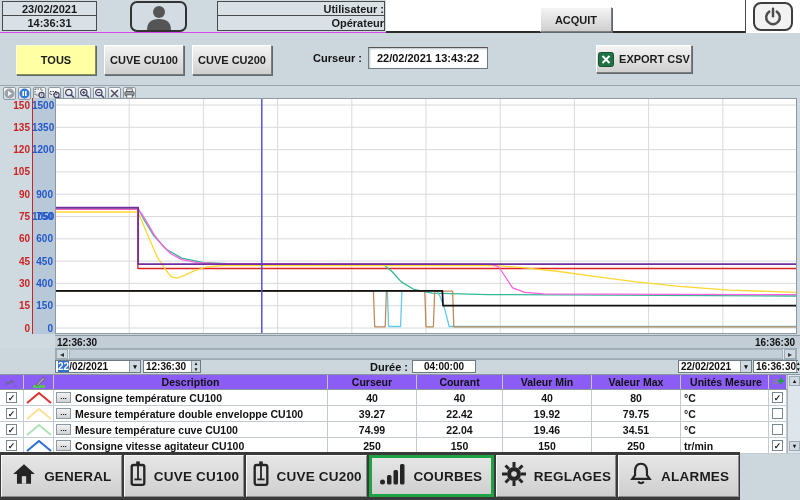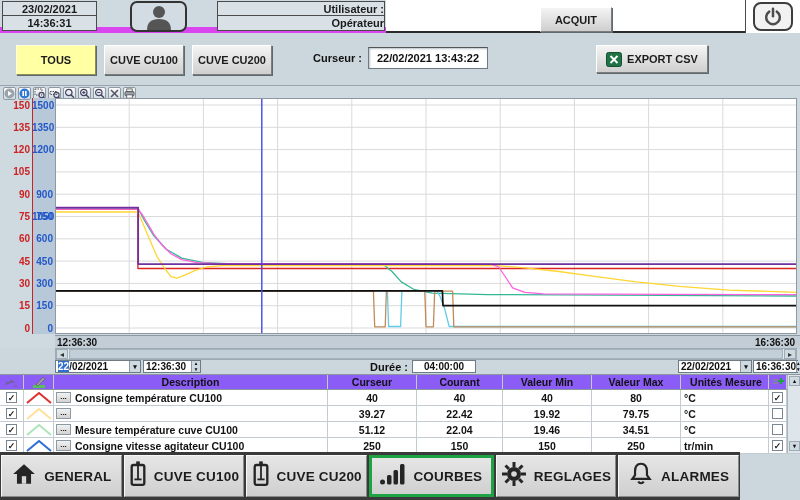--- a/index.html
+++ b/index.html
@@ -1,21 +1,21 @@
 <!DOCTYPE html>
 <html><head>
 <meta charset="utf-8">
 <style>
   * { margin:0; padding:0; box-sizing:border-box; }
   html,body { width:800px; height:500px; }
   body { font-family:"Liberation Sans", sans-serif; }
   .screen { position:relative; width:800px; height:500px; background:#ccd6dd; overflow:hidden; }
 
   
-  .topbar { position:absolute; left:0; top:0; width:800px; height:33px; background:#cfd9e0; border-bottom:6px solid #d946ef; }
+  .topbar { position:absolute; left:0; top:0; width:800px; height:33px; background:#cfd9e0; border-bottom:1px solid #d946ef; }
   .white-strip { position:absolute; left:386px; top:0; width:414px; height:33px; background:#ffffff; border-bottom:2px solid #2b2b2b; }
   .dt-box { position:absolute; left:2px; top:1px; width:95px; height:30px; border:1px solid #4a4a4a; background:#d9e1e7; font-size:11px; font-weight:bold; color:#1a1a1a; text-align:center; }
   .dt-box .cell { height:14px; line-height:14px; }
   .dt-box .cell:first-child { border-bottom:1px solid #4a4a4a; }
   .avatar-box { position:absolute; left:130px; top:1px; width:57px; height:31px; border:2px solid #333; border-radius:7px; background:#d3dce2; display:flex; align-items:center; justify-content:center; }
   .user-box { position:absolute; left:217px; top:1px; width:168px; height:30px; border:1px solid #4a4a4a; background:#d9e1e7; font-size:11px; font-weight:bold; color:#1a1a1a; text-align:center; }
   .user-box .cell { height:14px; line-height:14px;text-align:right; }
   .user-box .cell:first-child { border-bottom:1px solid #4a4a4a; }
   .btn { background:linear-gradient(#f4f4f4,#cfcfcf); border:1px solid #7d7d7d; border-top-color:#ffffff; border-left-color:#ffffff; box-shadow:1px 1px 0 #5e6a72; font-family:"Liberation Sans",sans-serif; font-weight:bold; color:#1c1c1c; cursor:pointer; }
   .acquit { position:absolute; left:540px; top:7px; width:72px; height:25px; font-size:11px; }
@@ -24,21 +24,21 @@
   .power-btn { width:40px; height:29px; border:2px solid #3d3d3d; border-radius:8px; background:#f2f2f2; display:flex; align-items:center; justify-content:center; cursor:pointer; }
 
   
   .filterbar { position:absolute; left:8px; top:34px; width:800px; height:51px; background:#ccd6dd; }
   .fbtn { position:absolute; top:11px; width:80px; height:30px; font-size:11px; }
   .fbtn.tous { left:8px; background:#ffffa3; border-color:#8d8d55; border-top-color:#ffffd8; border-left-color:#ffffd8; }
   .fbtn.cu100 { left:96px; }
   .fbtn.cu200 { left:184px; }
   .cursor-label { position:absolute; left:288px; top:18px; width:66px; text-align:right; font-size:11px; font-weight:bold; color:#111; }
   .cursor-field { position:absolute; left:360px; top:13px; width:120px; height:22px; background:#fff; border:1px solid #6e7a84; border-top-color:#555; box-shadow:inset 1px 1px 2px #b9c2c8; font-size:11px; font-weight:bold; text-align:center; line-height:20px; color:#111; }
-  .export-btn { position:absolute; left:588px; top:11px; width:112px; height:28px; font-size:11px; display:flex; align-items:center; justify-content:center; gap:5px; }
+  .export-btn { position:absolute; left:588px; top:11px; width:96px; height:28px; font-size:11px; display:flex; align-items:center; justify-content:center; gap:5px; }
 
   
   .chartpanel { position:absolute; left:0; top:85px; width:800px; height:263px; background:#cfd9e0; border-top:1px solid #98a4ae; }
   .chart-toolbar { position:absolute; left:3px; top:1px; height:13px; display:flex; gap:2px; }
   .tbico { width:13px; height:13px; border:1px solid #8d99a3; border-radius:2px; background:linear-gradient(#fbfbfb,#d4dce2); display:inline-flex; align-items:center; justify-content:center; cursor:pointer; }
   .blue-strip { position:absolute; left:33px; top:12px; width:22px; height:236px; background:#b7c8d9; }
   .red-axisline { position:absolute; left:32px; top:12px; width:1px; height:236px; background:#cc2222; }
   .axlbl { position:absolute; font-size:10px; font-weight:bold; text-align:right; width:100%; line-height:11px; }
   #axis-red { position:absolute; left:1px; top:12px; width:29px; height:236px; color:#cc2222; }
   #axis-blue { position:absolute; left:32px; top:12px; width:21px; height:236px; color:#2458c8; }
@@ -222,21 +222,21 @@
       </div>
     <div id="axis-blue">
         <div class="axlbl" style="top: 1.5px;">1500</div>
         <div class="axlbl" style="top: 23.8px;">1350</div>
         <div class="axlbl" style="top: 46.1px;">1200</div>
         <div class="axlbl" style="top: 65px; margin-top: 48px;">1050</div>
         <div class="axlbl" style="top: 90.7px;">900</div>
         <div class="axlbl" style="top: 113px;">750</div>
         <div class="axlbl" style="top: 135.3px;">600</div>
         <div class="axlbl" style="top: 157.6px;">450</div>
-        <div class="axlbl" style="top: 179.9px;">300</div>
+        <div class="axlbl" style="top: 179.9px;">400</div>
         <div class="axlbl" style="top: 202.2px;">150</div>
         <div class="axlbl" style="top: 224.5px;">0</div>
       </div>
     <svg id="plot" width="742" height="236" viewBox="0 0 742 236">
         <line x1="74.2" y1="0" x2="74.2" y2="236" stroke="#dadada" stroke-width="1"></line>
         <line x1="148.4" y1="0" x2="148.4" y2="236" stroke="#dadada" stroke-width="1"></line>
         <line x1="222.6" y1="0" x2="222.6" y2="236" stroke="#dadada" stroke-width="1"></line>
         <line x1="296.8" y1="0" x2="296.8" y2="236" stroke="#dadada" stroke-width="1"></line>
         <line x1="371.0" y1="0" x2="371.0" y2="236" stroke="#dadada" stroke-width="1"></line>
         <line x1="445.2" y1="0" x2="445.2" y2="236" stroke="#dadada" stroke-width="1"></line>
@@ -360,20 +360,21 @@
           <div class="tcell c-cb">
             <span class="cbx">✓</span>
           </div>
           <div class="tcell c-curve">
             <svg width="26" height="12" viewBox="0 0 26 12">
               <polyline points="1,11 13,1 25,11" fill="none" stroke="#ffe09a" stroke-width="2"></polyline>
             </svg>
           </div>
           <div class="tcell c-desc">
             <span class="dots-btn">...</span>
+            <span class="desc-txt">Mesure température double enveloppe CU100</span>
           </div>
           <div class="tcell c-cur">39.27</div>
           <div class="tcell c-cou">22.42</div>
           <div class="tcell c-min">19.92</div>
           <div class="tcell c-max">79.75</div>
           <div class="tcell c-unit">°C</div>
           <div class="tcell c-sel">
             <span class="cbx"></span>
           </div>
         </div>
@@ -383,21 +384,21 @@
           </div>
           <div class="tcell c-curve">
             <svg width="26" height="12" viewBox="0 0 26 12">
               <polyline points="1,11 13,1 25,11" fill="none" stroke="#aee4b8" stroke-width="2"></polyline>
             </svg>
           </div>
           <div class="tcell c-desc">
             <span class="dots-btn">...</span>
             <span class="desc-txt">Mesure température cuve CU100</span>
           </div>
-          <div class="tcell c-cur">51.12</div>
+          <div class="tcell c-cur">74.99</div>
           <div class="tcell c-cou">22.04</div>
           <div class="tcell c-min">19.46</div>
           <div class="tcell c-max">34.51</div>
           <div class="tcell c-unit">°C</div>
           <div class="tcell c-sel">
             <span class="cbx"></span>
           </div>
         </div>
         <div class="trow" style="top: 63px;">
           <div class="tcell c-cb">

